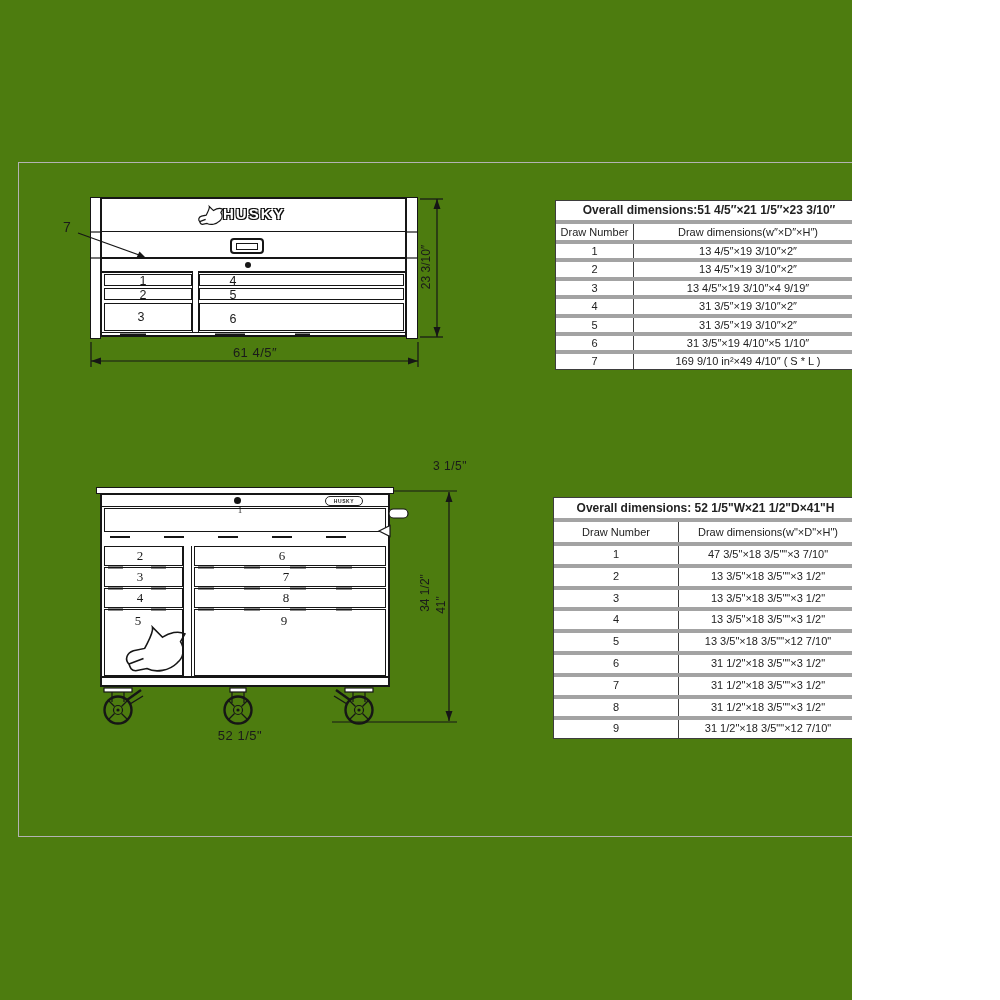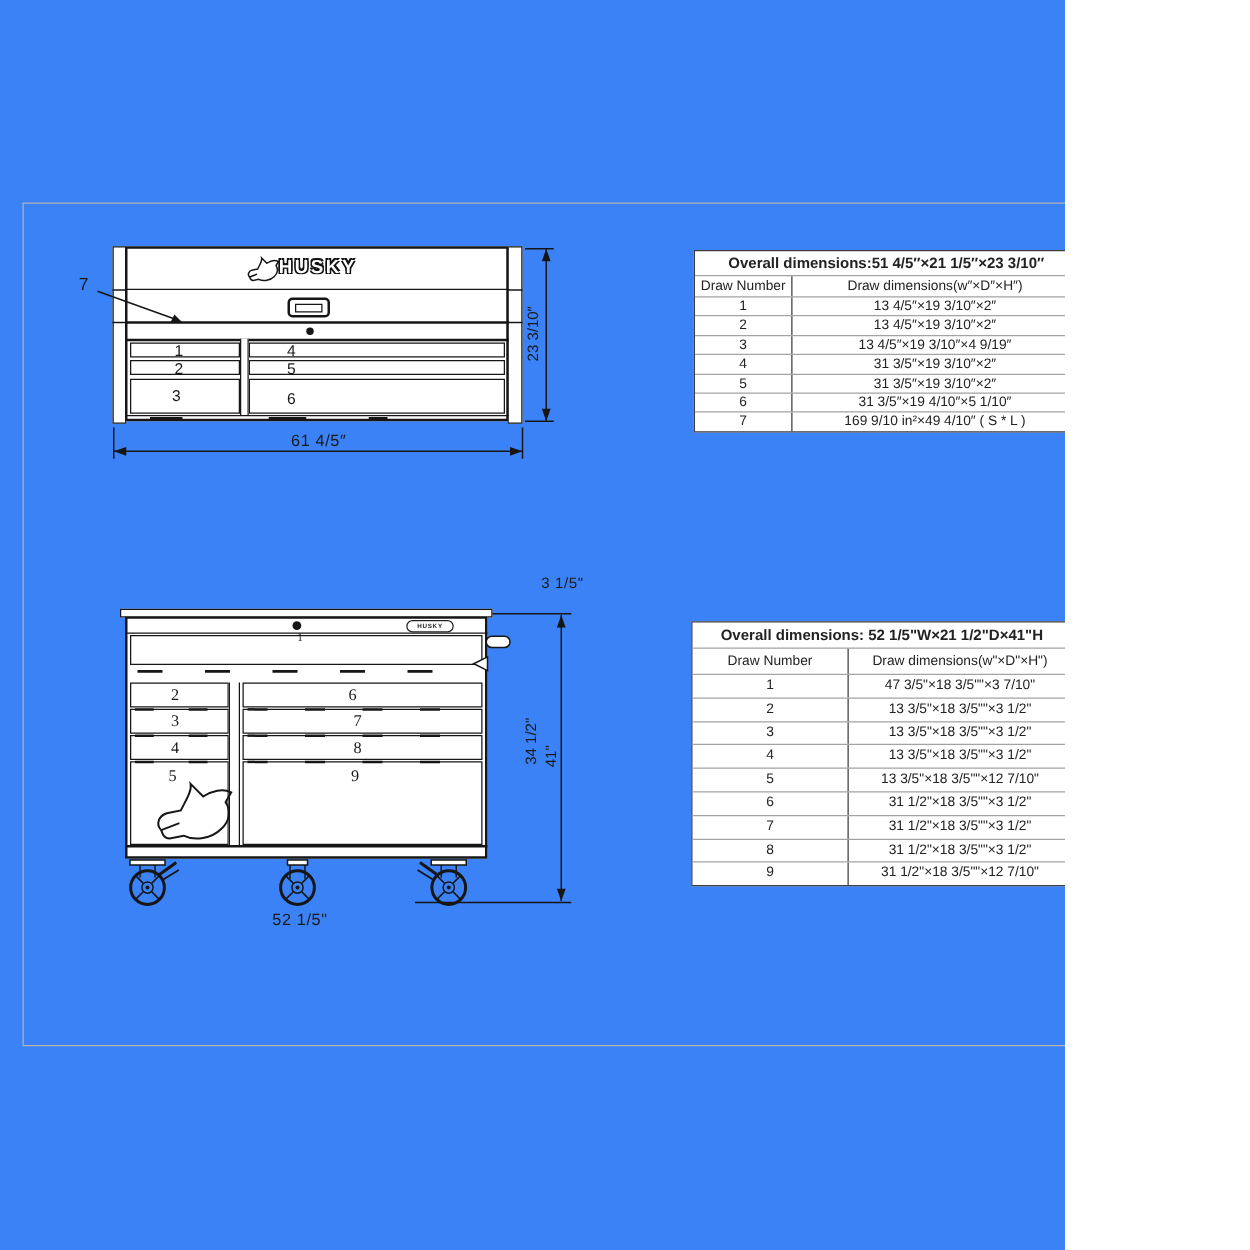--- a/index.html
+++ b/index.html
@@ -1,16 +1,16 @@
 <!DOCTYPE html>
 <html><head>
 <meta charset="utf-8">
 <style>
   html,body{margin:0;padding:0;background:#fff;}
-  .canvas{position:relative;width:852px;height:1000px;background:#3b82f6;overflow:hidden;
+  .canvas{position:relative;width:852px;height:1000px;background:#4d7c0f;overflow:hidden;
           font-family:"Liberation Sans",sans-serif;color:#1a1a1a;}
   .frame{position:absolute;left:18px;top:162px;width:964px;height:673px;border:1px solid #b3b3b3;}
   .box{position:absolute;background:#fff;border:1.5px solid #161616;box-sizing:border-box;}
   .box2{position:absolute;background:#fff;border:2px solid #161616;box-sizing:border-box;}
   .hline{position:absolute;height:0;border-top:1.5px solid #161616;}
   .hline2{position:absolute;height:0;border-top:2px solid #161616;}
   .vdiv{position:absolute;background:#fff;border-left:1.5px solid #161616;border-right:1.5px solid #161616;box-sizing:border-box;}
   .dot{position:absolute;background:#161616;border-radius:50%;}
   .dlabel{position:absolute;font-size:12.5px;text-align:center;z-index:6;}
   .dlabel-serif{position:absolute;font-family:"Liberation Serif",serif;font-size:13px;text-align:center;z-index:6;}
@@ -21,21 +21,21 @@
          color:#fff;text-shadow:-1.2px -1.2px 0 #111,1.2px -1.2px 0 #111,-1.2px 1.2px 0 #111,1.2px 1.2px 0 #111;z-index:6;}
   .nameplate{position:absolute;left:325px;top:496px;width:38px;height:10px;border:1px solid #222;border-radius:5px;
              box-sizing:border-box;display:flex;align-items:center;justify-content:center;
              font-size:5px;font-weight:700;letter-spacing:.6px;z-index:6;background:#fff;}
   .svglayer{position:absolute;left:0;top:0;z-index:4;pointer-events:none;}
 
   
   .spec-table{position:absolute;background:#fff;border:1px solid #3d3d3d;box-sizing:border-box;
               font-size:11px;color:#222;z-index:6;}
   .st-title{text-align:center;font-weight:600;font-size:12px;}
-  .st-head,.st-row{display:flex;border-top:1px solid #a3a3a3;}
+  .st-head,.st-row{display:flex;border-top:4px solid #a3a3a3;}
   .st-c1{text-align:center;border-right:1px solid #3d3d3d;box-sizing:border-box;}
   .st-c2{flex:1;text-align:center;}
   .t-chest{left:555px;top:200px;width:308px;}
   .t-chest .st-title{height:19px;line-height:19px;}
   .t-chest .st-head{height:16px;line-height:16px;}
   .t-chest .st-row{height:14.4px;line-height:14.4px;}
   .t-chest .st-c1{width:78px;}
   .t-cab{left:553px;top:497px;width:305px;}
   .t-cab .st-title{height:20px;line-height:20px;}
   .t-cab .st-head{height:20px;line-height:20px;}

